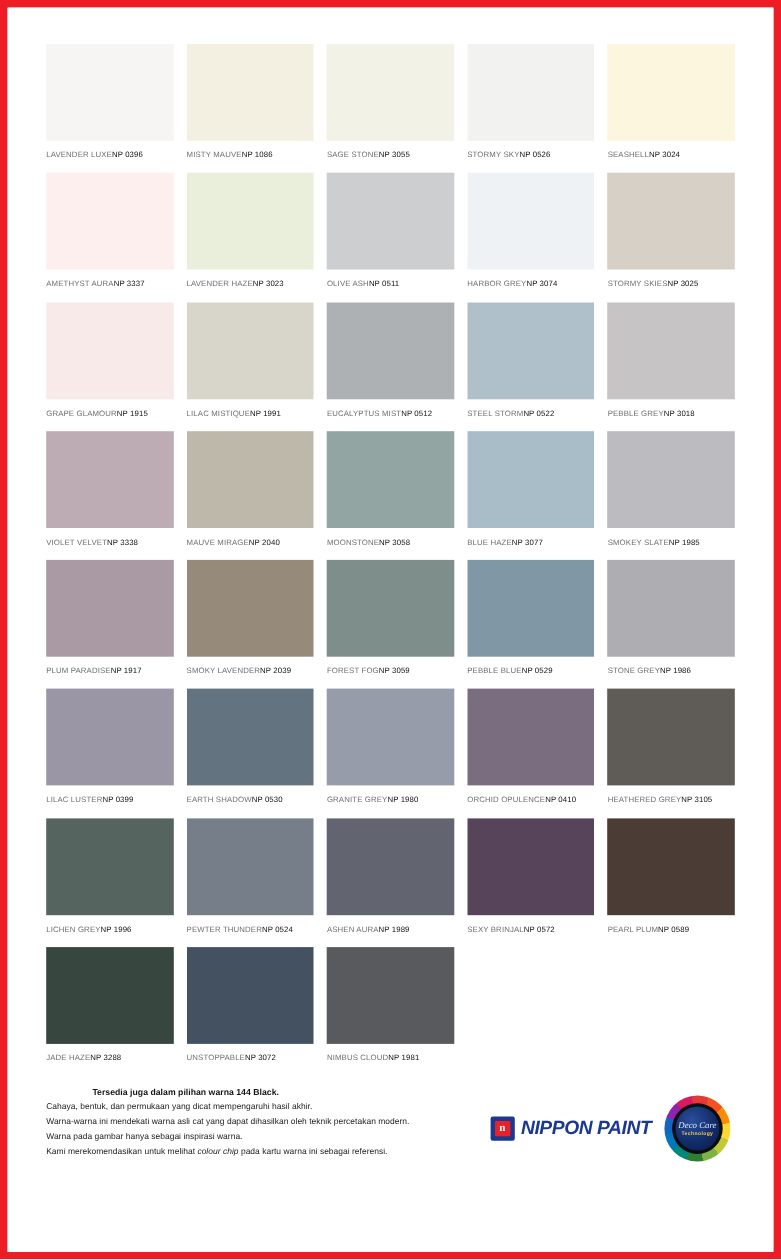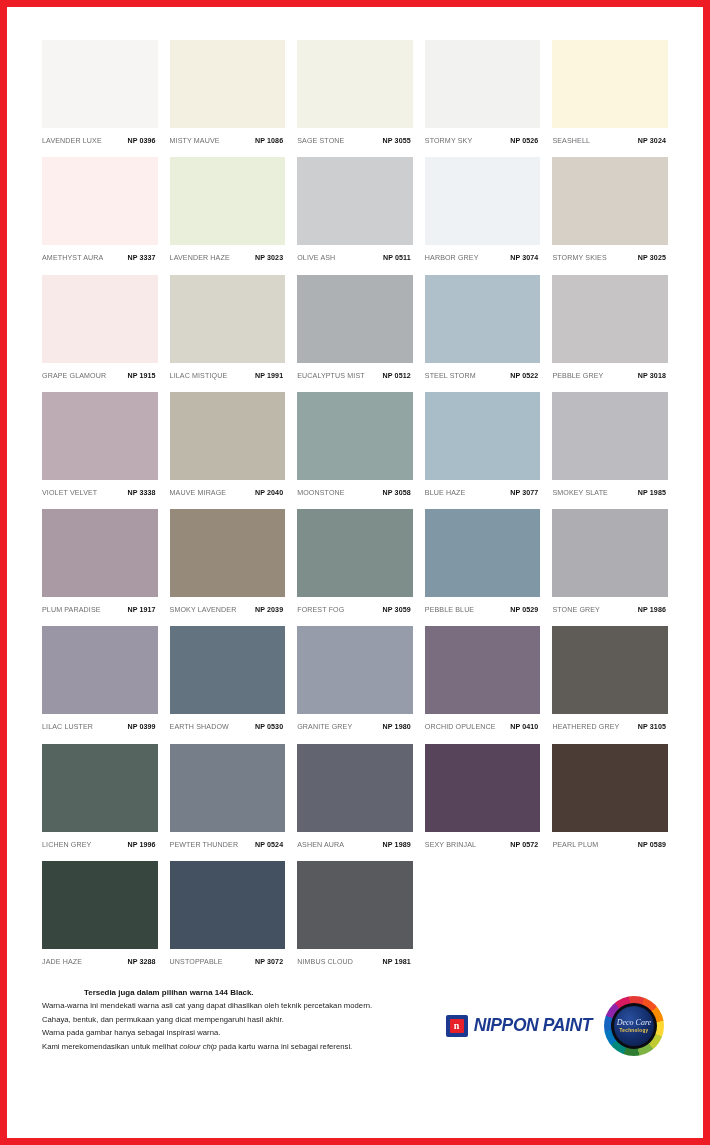--- a/index.html
+++ b/index.html
@@ -57,37 +57,36 @@
     justify-content: flex-start;
   }
   .chip {
     width: 100%;
     height: 88px;
     flex: 0 0 88px;
   }
   .meta {
     display: flex;
     align-items: baseline;
-    justify-content: space-between;
     padding-top: 9px;
     padding-right: 2px;
   }
   .cname {
     font-size: 7.1px;
     letter-spacing: 0.12px;
     color: #6e6e72;
     font-weight: 400;
     white-space: nowrap;
     text-transform: uppercase;
   }
   .ccode {
     font-size: 7.1px;
     letter-spacing: 0.1px;
     color: #111114;
-    font-weight: 700;
+    font-weight: 400;
     white-space: nowrap;
     text-transform: uppercase;
   }
 
   
   .footer {
     margin-top: 14px;
     display: flex;
     align-items: flex-start;
     justify-content: space-between;
@@ -483,22 +482,22 @@
           <div class="meta">
             <span class="cname">NIMBUS CLOUD</span>
             <span class="ccode">NP 1981</span>
           </div>
         </div>
       </div>
 
     <div class="footer">
       <div class="legal">
         <div class="lead">Tersedia juga dalam pilihan warna 144 Black.</div>
+        <div class="line">Cahaya, bentuk, dan permukaan yang dicat mempengaruhi hasil akhir.</div>
         <div class="line">Warna-warna ini mendekati warna asli cat yang dapat dihasilkan oleh teknik percetakan modern.</div>
-        <div class="line">Cahaya, bentuk, dan permukaan yang dicat mempengaruhi hasil akhir.</div>
         <div class="line">Warna pada gambar hanya sebagai inspirasi warna.</div>
         <div class="line"><span>Kami merekomendasikan untuk melihat </span><em>colour chip</em><span> pada kartu warna ini sebagai referensi.</span></div>
       </div>
 
       <div class="brands">
         <div class="np-lockup">
           <div class="np-mark">
             <div class="red">
               <span>n</span>
             </div>

